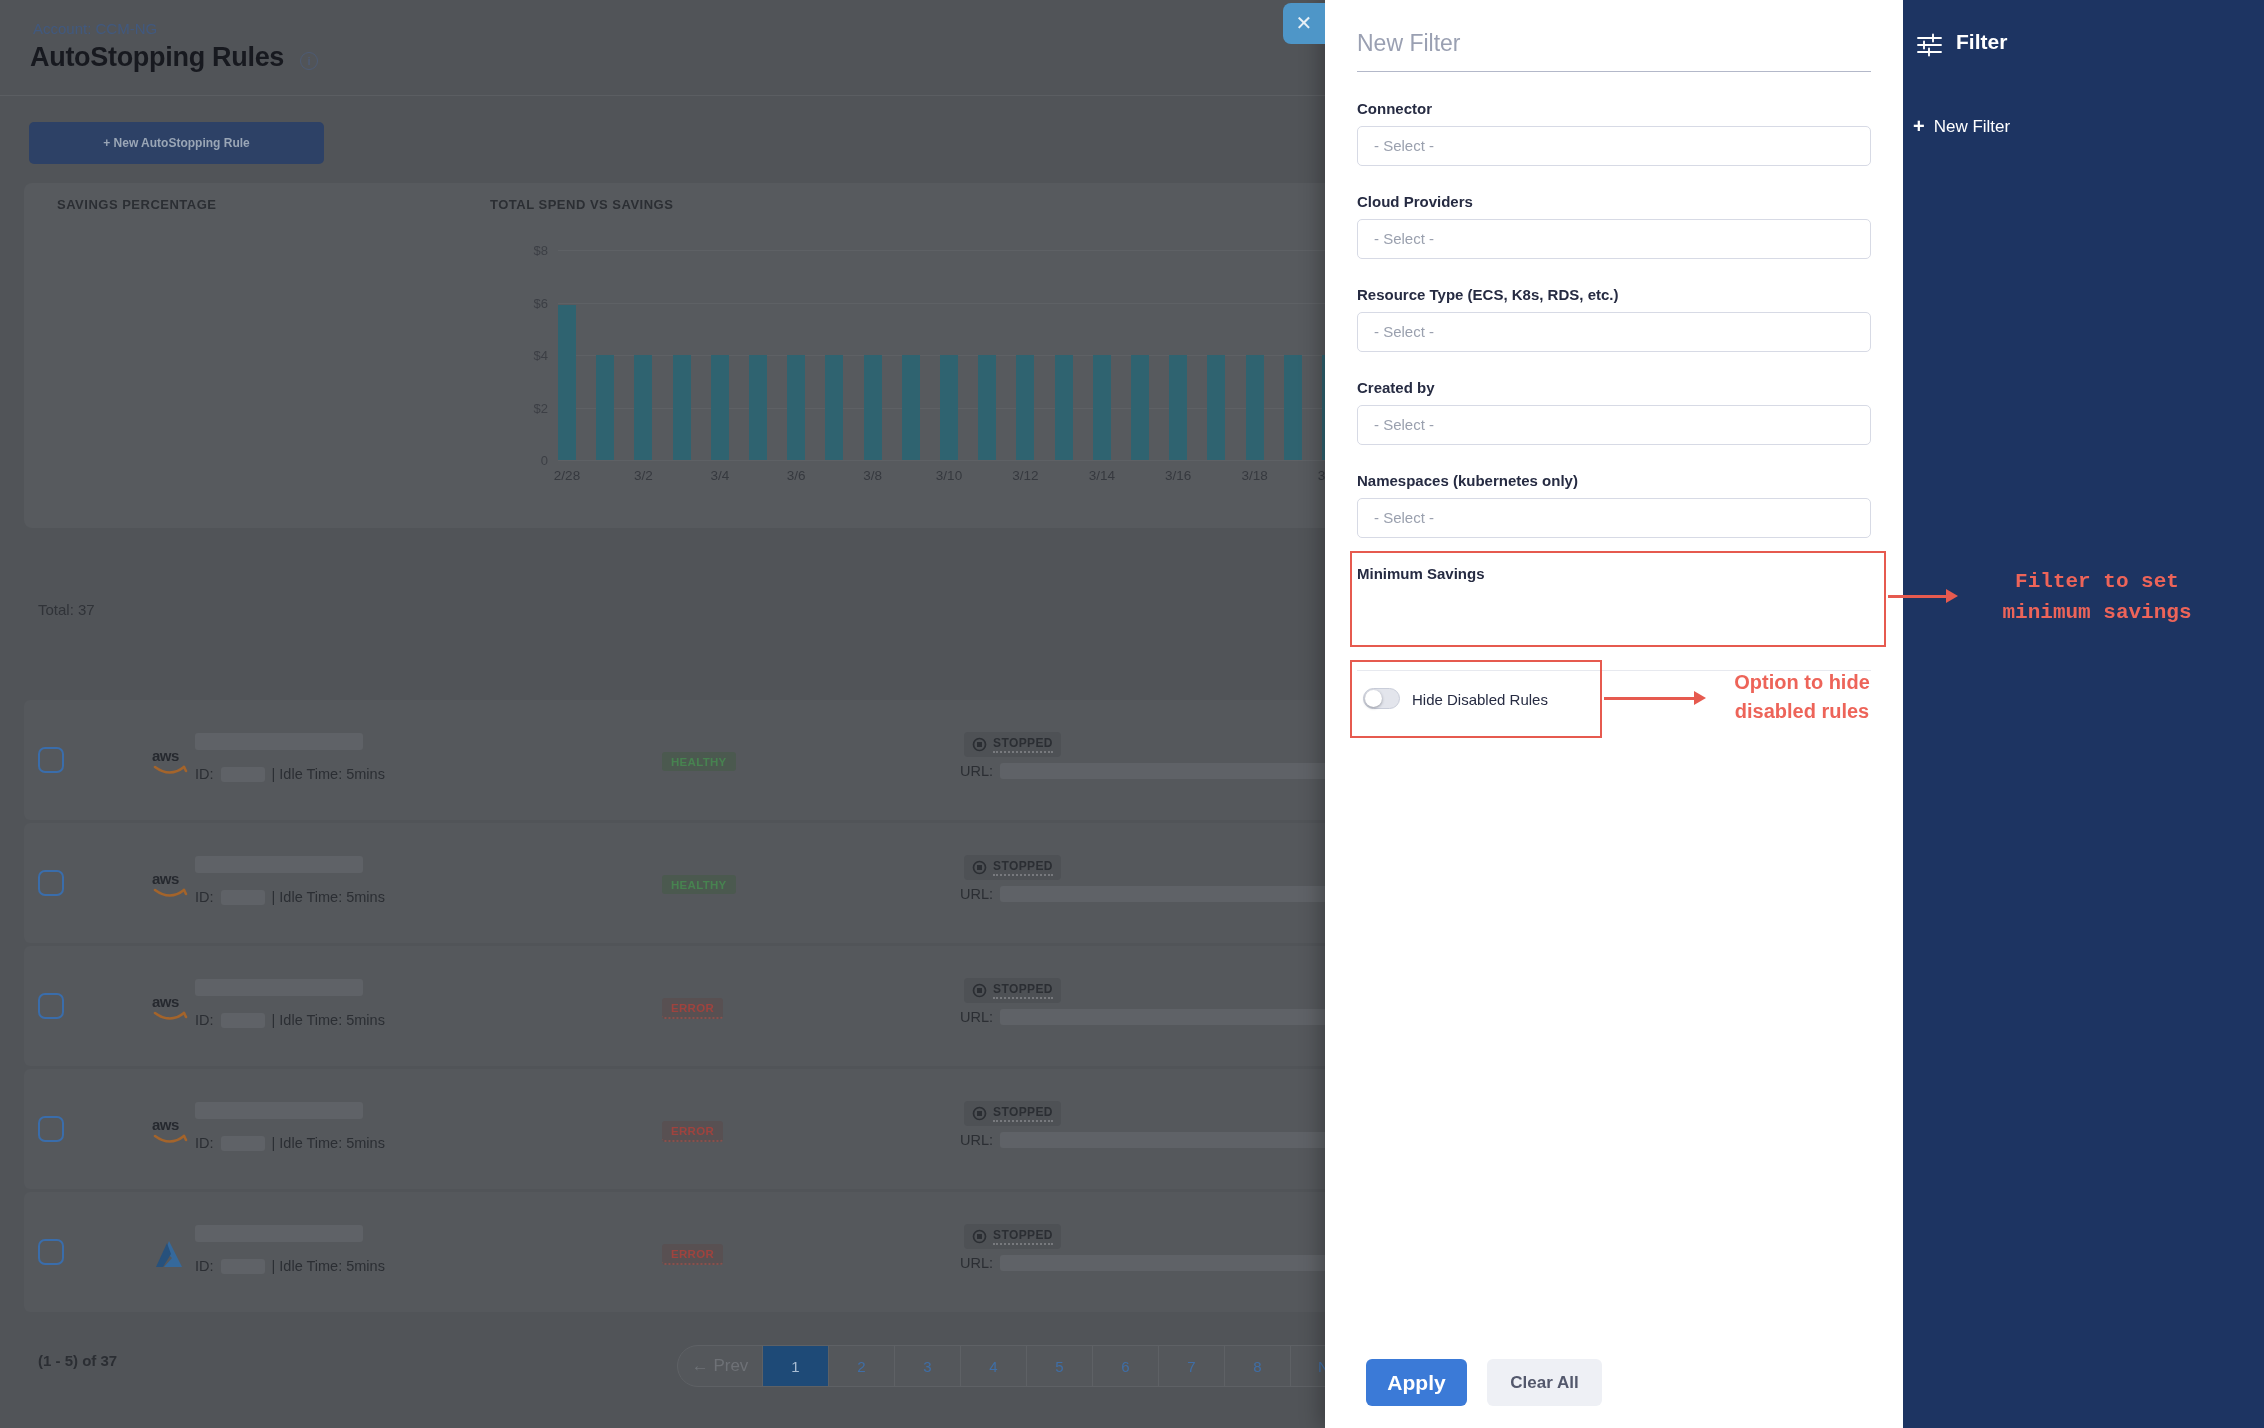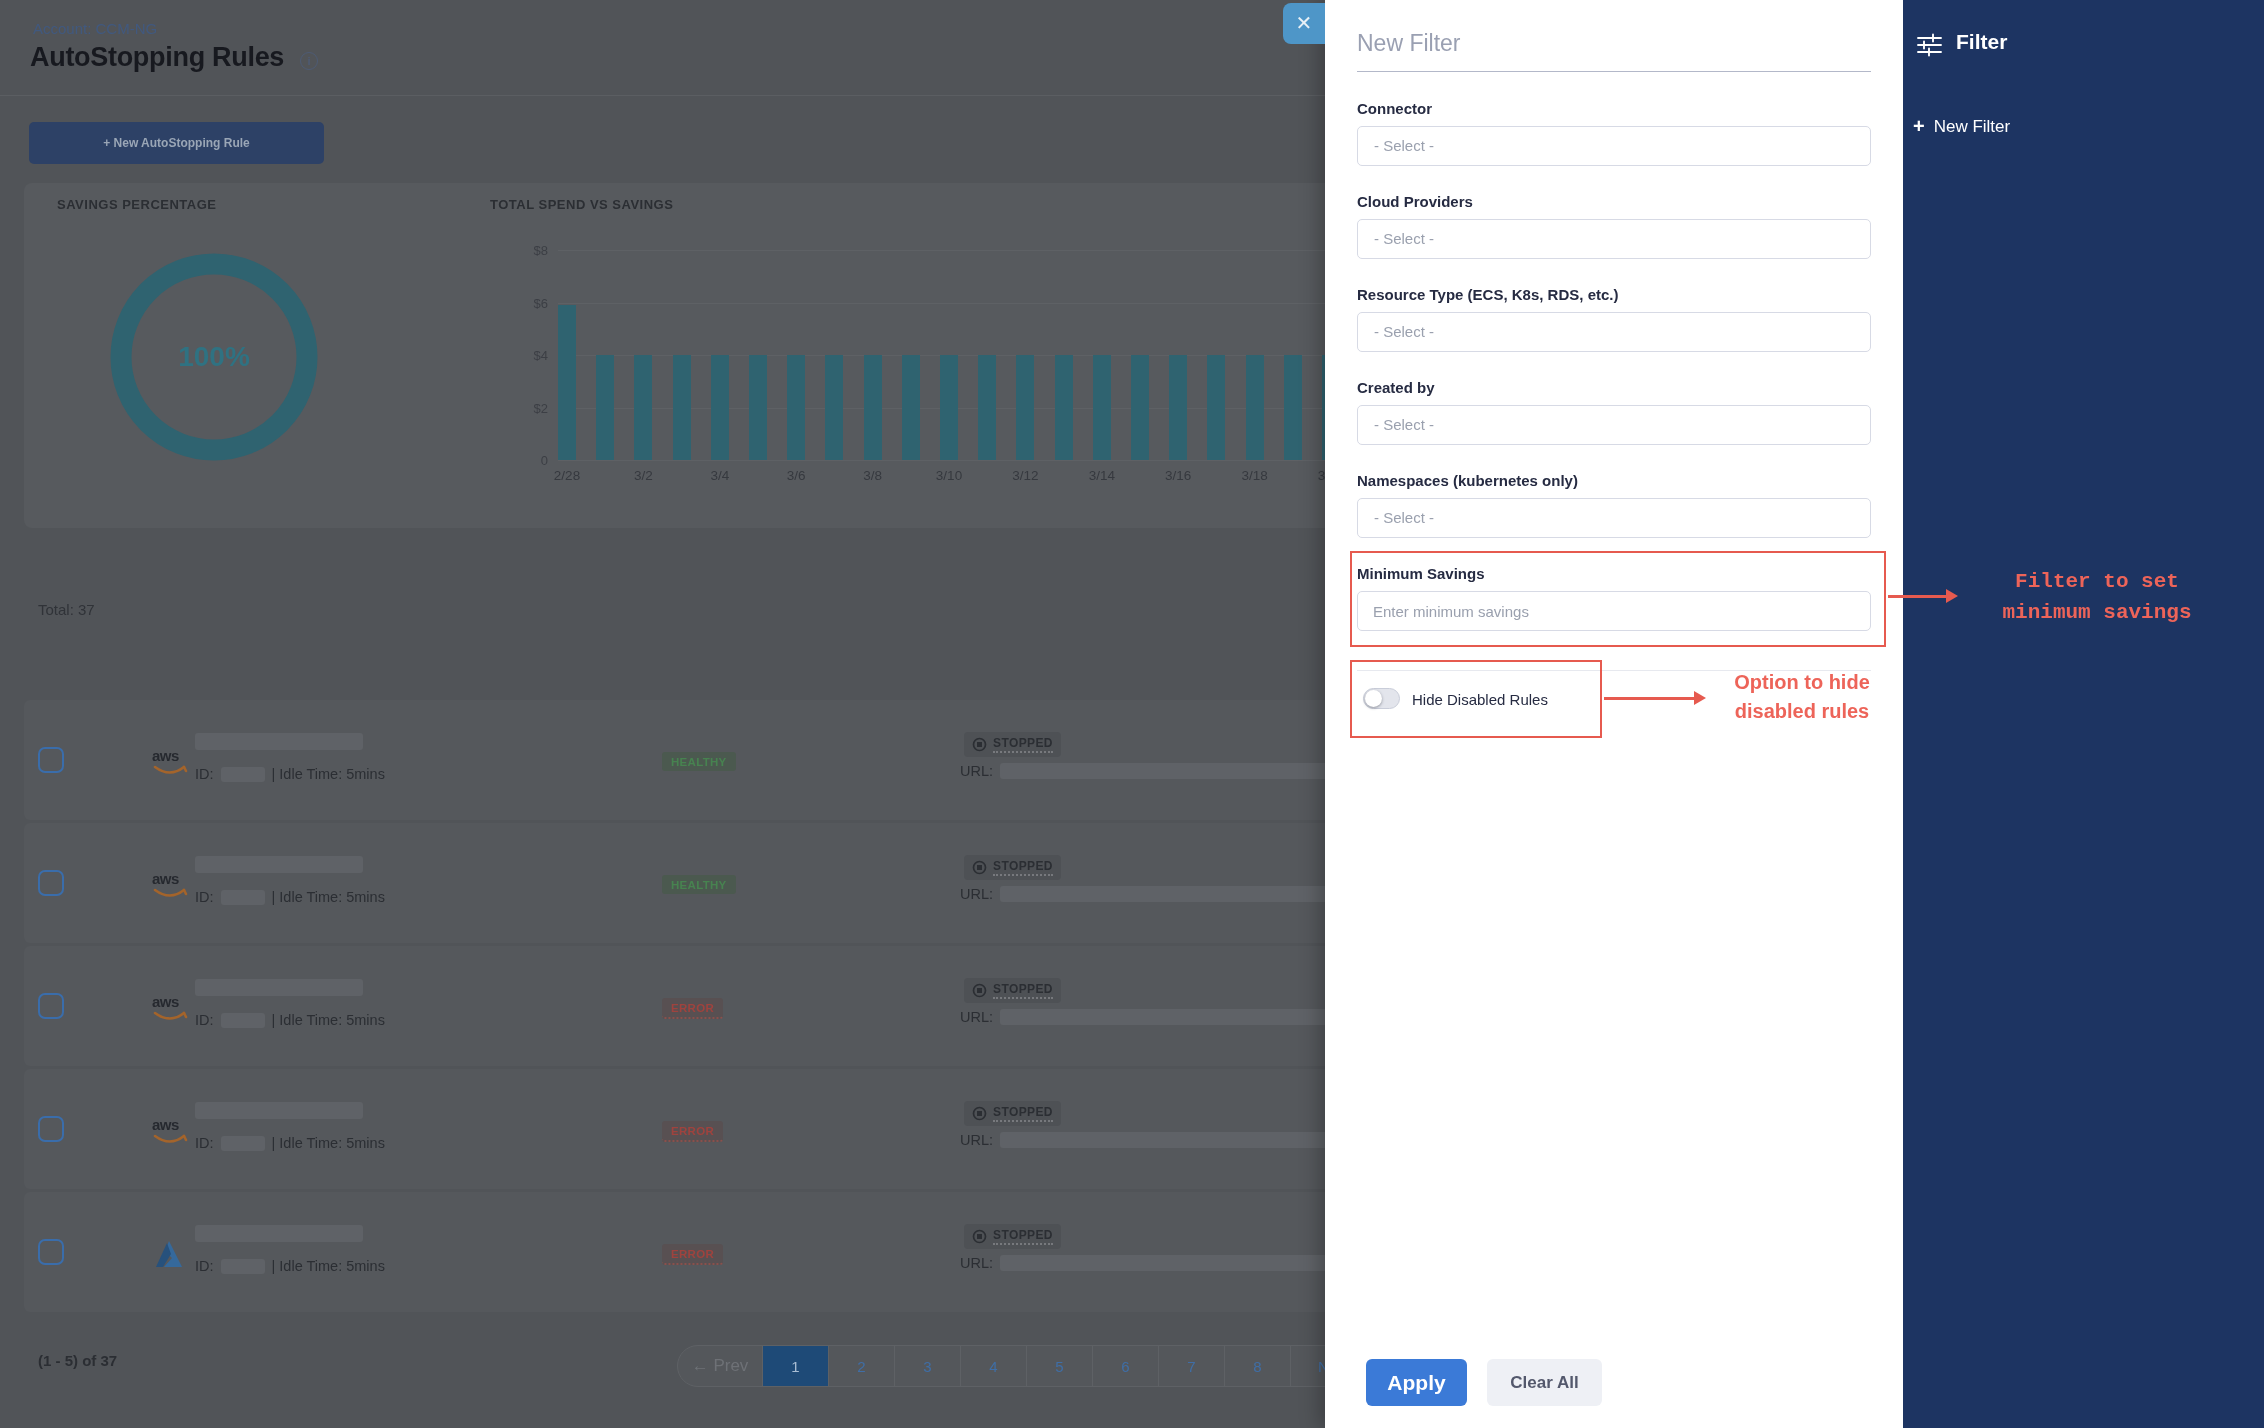--- a/index.html
+++ b/index.html
@@ -103,26 +103,20 @@
   <a class="account-link">Account: CCM-NG</a>
   <h1 class="page-title">AutoStopping Rules</h1>
   <span class="info-icon">i</span>
   <div class="header-divider"></div>
   <div class="new-rule-btn">+ New AutoStopping Rule</div>
 
   <div class="summary-card">
     <div class="card-title" style="left:33px; top:14px;">SAVINGS PERCENTAGE</div>
     <div class="card-title" style="left:466px; top:14px;">TOTAL SPEND VS SAVINGS</div>
 
-    <div class="donut-wrap">
-      <svg width="210" height="210">
-        <circle cx="105" cy="105" r="93" fill="none" stroke="#2f6370" stroke-width="21"></circle>
-      </svg>
-      <div class="donut-label">100%</div>
-    </div>
 
     <div class="bar-plot">
         <div class="gridline" style="top: 0px;"></div>
         <div class="ytick" style="top: 0px;">$8</div>
         <div class="gridline" style="top: 52.5px;"></div>
         <div class="ytick" style="top: 52.5px;">$6</div>
         <div class="gridline" style="top: 105px;"></div>
         <div class="ytick" style="top: 105px;">$4</div>
         <div class="gridline" style="top: 157.5px;"></div>
         <div class="ytick" style="top: 157.5px;">$2</div>
@@ -337,21 +331,20 @@
   <div class="select-box" style="top:126px;">- Select -</div>
   <div class="field-label" style="top:193px;">Cloud Providers</div>
   <div class="select-box" style="top:219px;">- Select -</div>
   <div class="field-label" style="top:286px;">Resource Type (ECS, K8s, RDS, etc.)</div>
   <div class="select-box" style="top:312px;">- Select -</div>
   <div class="field-label" style="top:379px;">Created by</div>
   <div class="select-box" style="top:405px;">- Select -</div>
   <div class="field-label" style="top:472px;">Namespaces (kubernetes only)</div>
   <div class="select-box" style="top:498px;">- Select -</div>
   <div class="field-label" style="top:565px;">Minimum Savings</div>
-  <input class="text-input" style="top: 591px;" placeholder="Enter minimum savings">
 
   <div class="drawer-divider"></div>
 
   <div class="toggle">
       <div class="toggle-knob"></div>
     </div>
   <div class="toggle-label">Hide Disabled Rules</div>
 
   <div class="apply-btn">Apply</div>
   <div class="clear-btn">Clear All</div>

